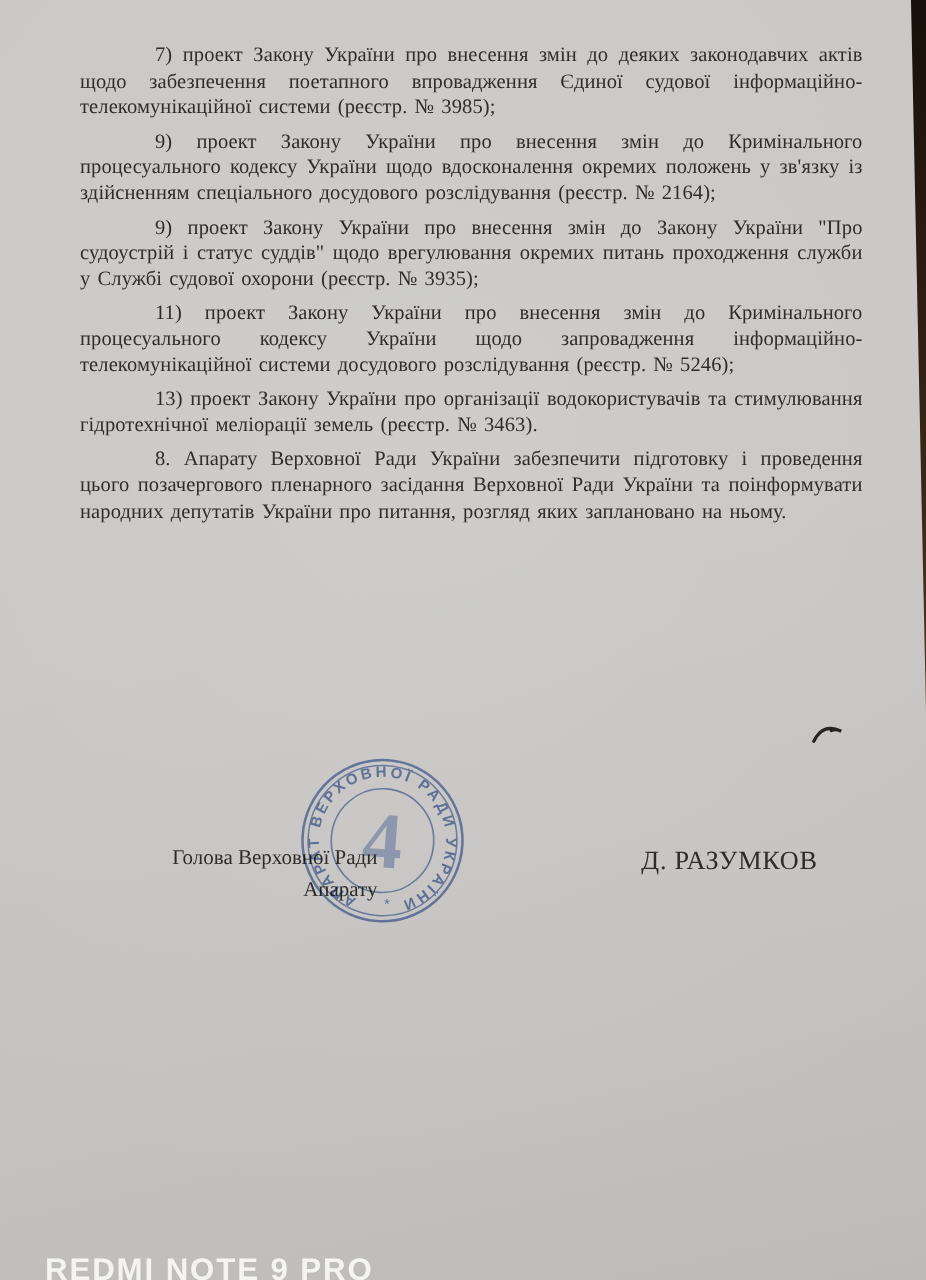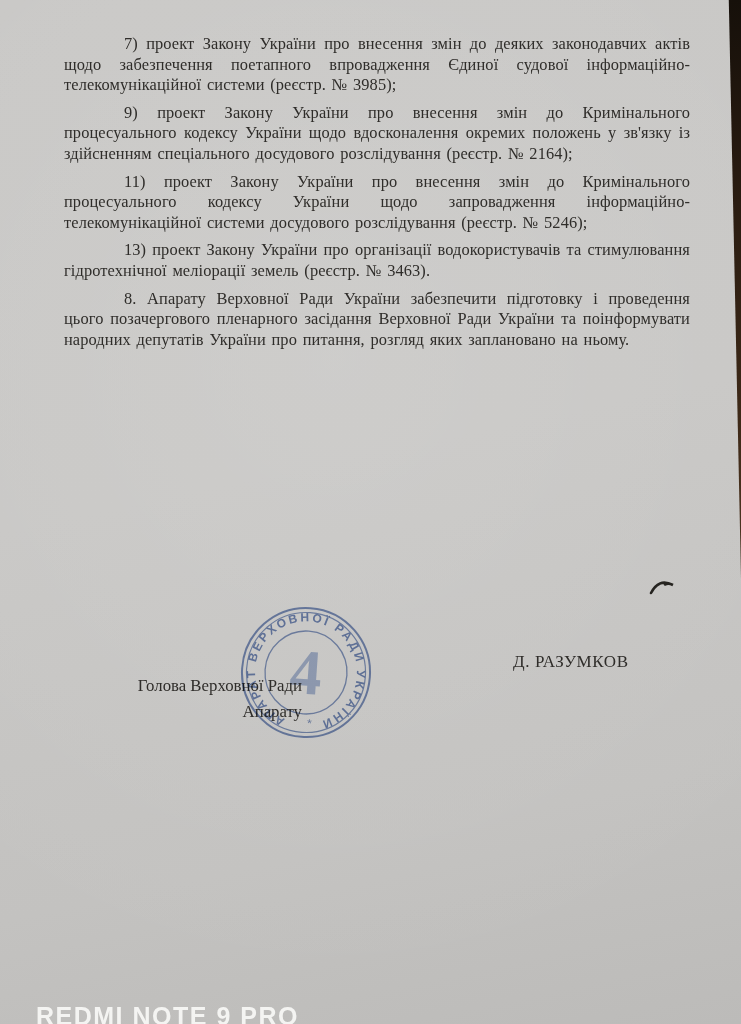--- a/index.html
+++ b/index.html
@@ -31,22 +31,22 @@
     position:absolute;
     left:102px; top:650px;
     width:200px;
     text-align:right;
     font-size:16.8px;
     line-height:26px;
     margin-top:23px;
   }
   .sig-name{
     position:absolute;
-    left:513px; top:652px;
-    font-size:17px;
+    left:513px; top:676px;
+    font-size:21px;
     letter-spacing:0.6px;
     white-space:nowrap;
   }
   .stamp{
     position:absolute;
     left:235px; top:601px;
     mix-blend-mode:multiply;
     opacity:0.9;
   }
   .pen-mark{
@@ -78,20 +78,21 @@
 
 <div class="page">
 
   <div class="content">
     <div>
 
         <p>7) проект Закону України про внесення змін до деяких законодавчих актів щодо забезпечення поетапного впровадження Єдиної судової інформаційно-телекомунікаційної системи (реєстр. № 3985);</p>
 
         <p>9) проект Закону України про внесення змін до Кримінального процесуального кодексу України щодо вдосконалення окремих положень у зв'язку із здійсненням спеціального досудового розслідування (реєстр. № 2164);</p>
 
+        <p>9) проект Закону України про внесення змін до Закону України "Про судоустрій і статус суддів" щодо врегулювання окремих питань проходження служби у Службі судової охорони (реєстр. № 3935);</p>
 
         <p>11) проект Закону України про внесення змін до Кримінального процесуального кодексу України щодо запровадження інформаційно-телекомунікаційної системи досудового розслідування (реєстр. № 5246);</p>
 
 
 
         <p>13) проект Закону України про організації водокористувачів та стимулювання гідротехнічної меліорації земель (реєстр. № 3463).</p>
 
         <p>8. Апарату Верховної Ради України забезпечити підготовку і проведення цього позачергового пленарного засідання Верховної Ради України та поінформувати народних депутатів України про питання, розгляд яких заплановано на ньому.</p>
       </div>
   </div>

